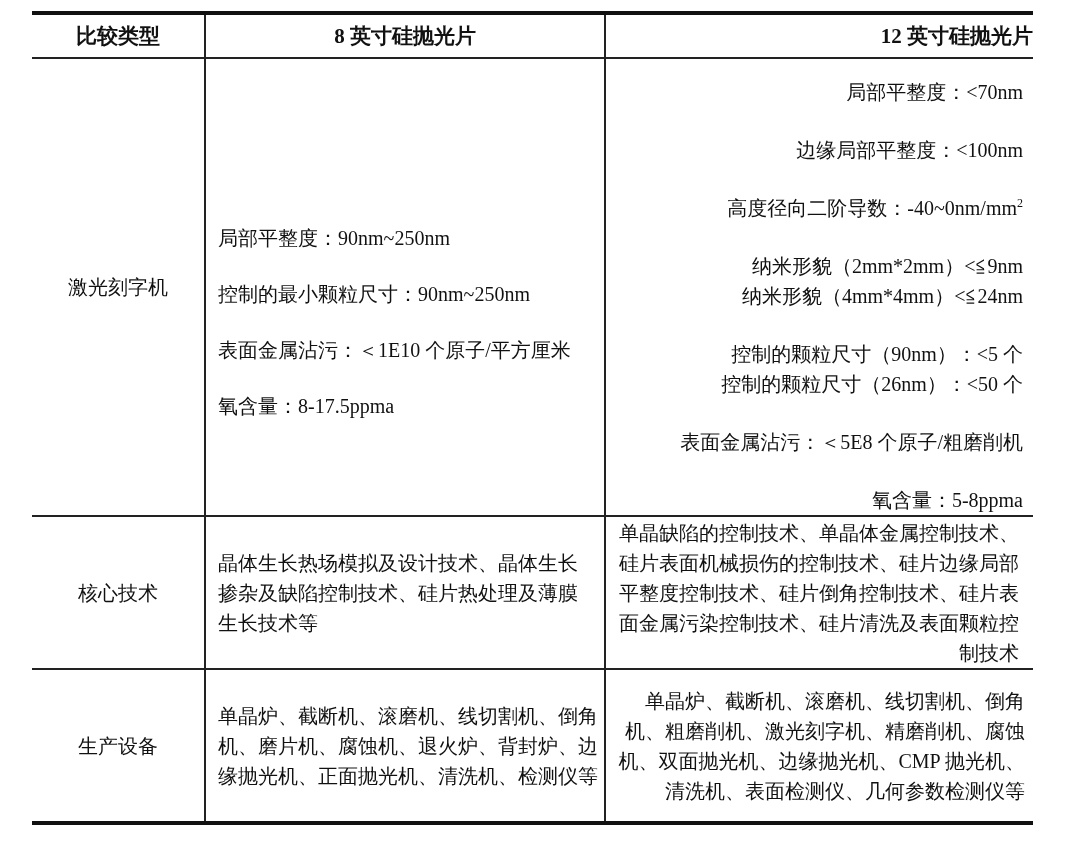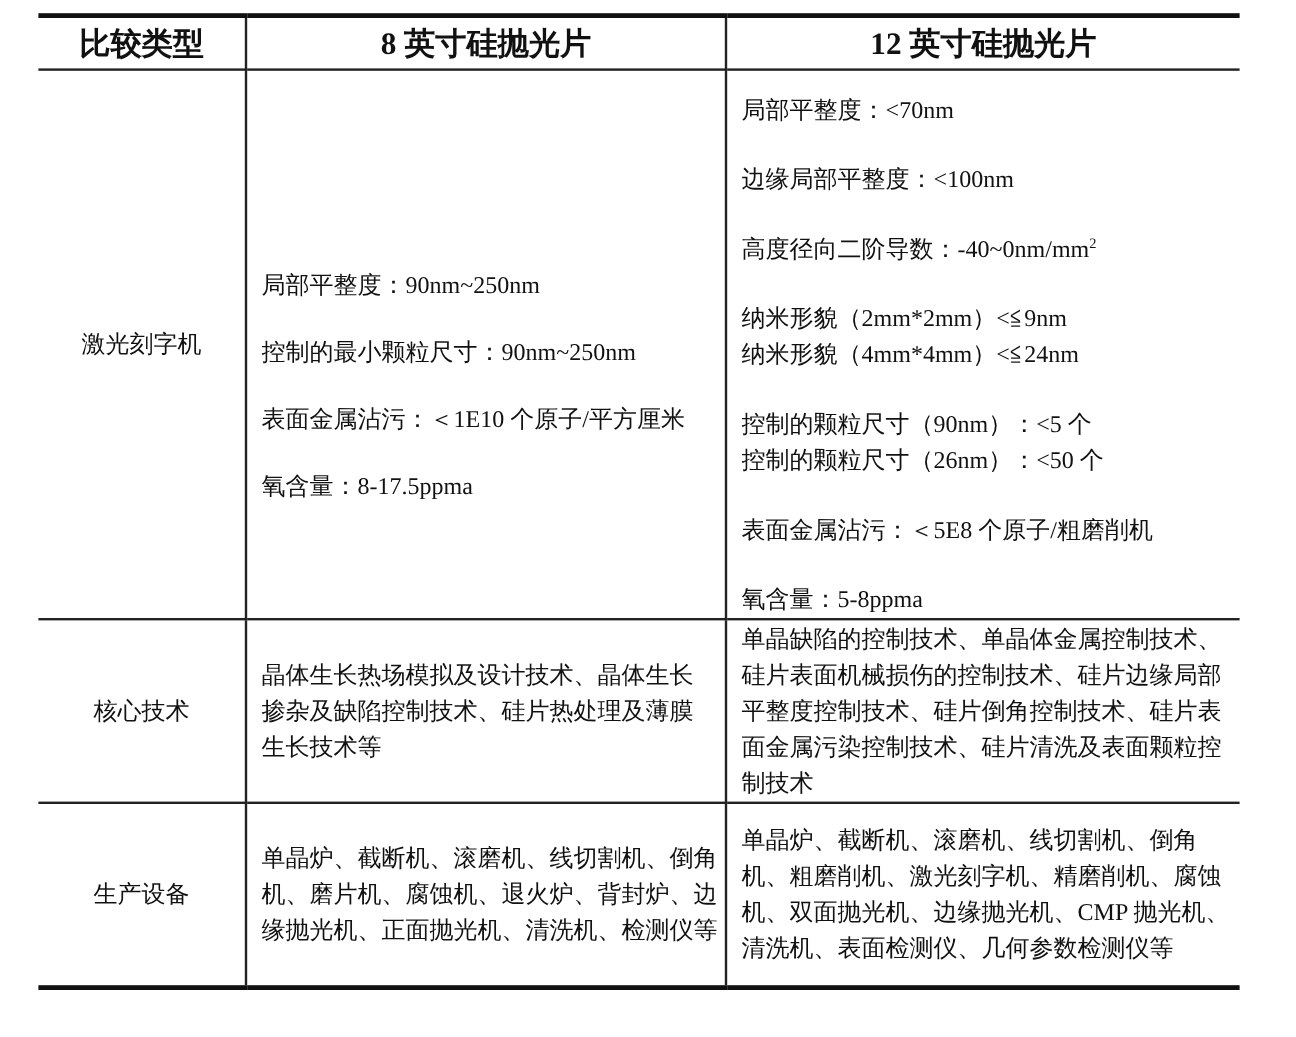--- a/index.html
+++ b/index.html
@@ -1,22 +1,22 @@
 <!DOCTYPE html>
 <html><head>
 <meta charset="utf-8">
 <style>
   html, body { margin: 0; padding: 0; background: #ffffff; }
   body { width: 1080px; height: 864px; position: relative; overflow: hidden;
          font-family: "Liberation Serif", "DejaVu Serif", serif; color: #111; }
   .tbl { position: absolute; left: 32px; top: 11px; width: 1001px; border-collapse: collapse; table-layout: fixed; }
   .tbl td, .tbl th { border-left: 2px solid #222; border-right: 2px solid #222; padding: 0; vertical-align: middle; }
   .tbl tr td:first-child, .tbl tr th:first-child { border-left: none; }
-  .tbl tr td:last-child, .tbl tr th:last-child { border-right: none; }
-  .tbl thead th { border-top: 4px solid #111; border-bottom: 2px solid #222; height: 42px; font-size: 26px; font-weight: bold; text-align: center; }
+  .tbl tr td:last-child, .tbl tr th:last-child { border-right: none; text-align: right; }
+  .tbl thead th { border-top: 4px solid #111; border-bottom: 2px solid #222; height: 42px; font-size: 21px; font-weight: bold; text-align: center; }
   .tbl tbody td { border-bottom: 2px solid #222; font-size: 20px; line-height: 30px; }
   .tbl tbody tr:last-child td { border-bottom: 4px solid #111; }
   .c1 { width: 172px; text-align: center; }
   .c2 { width: 398px; }
   .c3 { width: 427px; }
   .cell { padding: 0 10px 0 12px; }
   .gap { height: 26px; }
   .gap-sm { height: 28px; }
   .row-key td { height: 432px; }
   .row-core td { height: 151px; }

